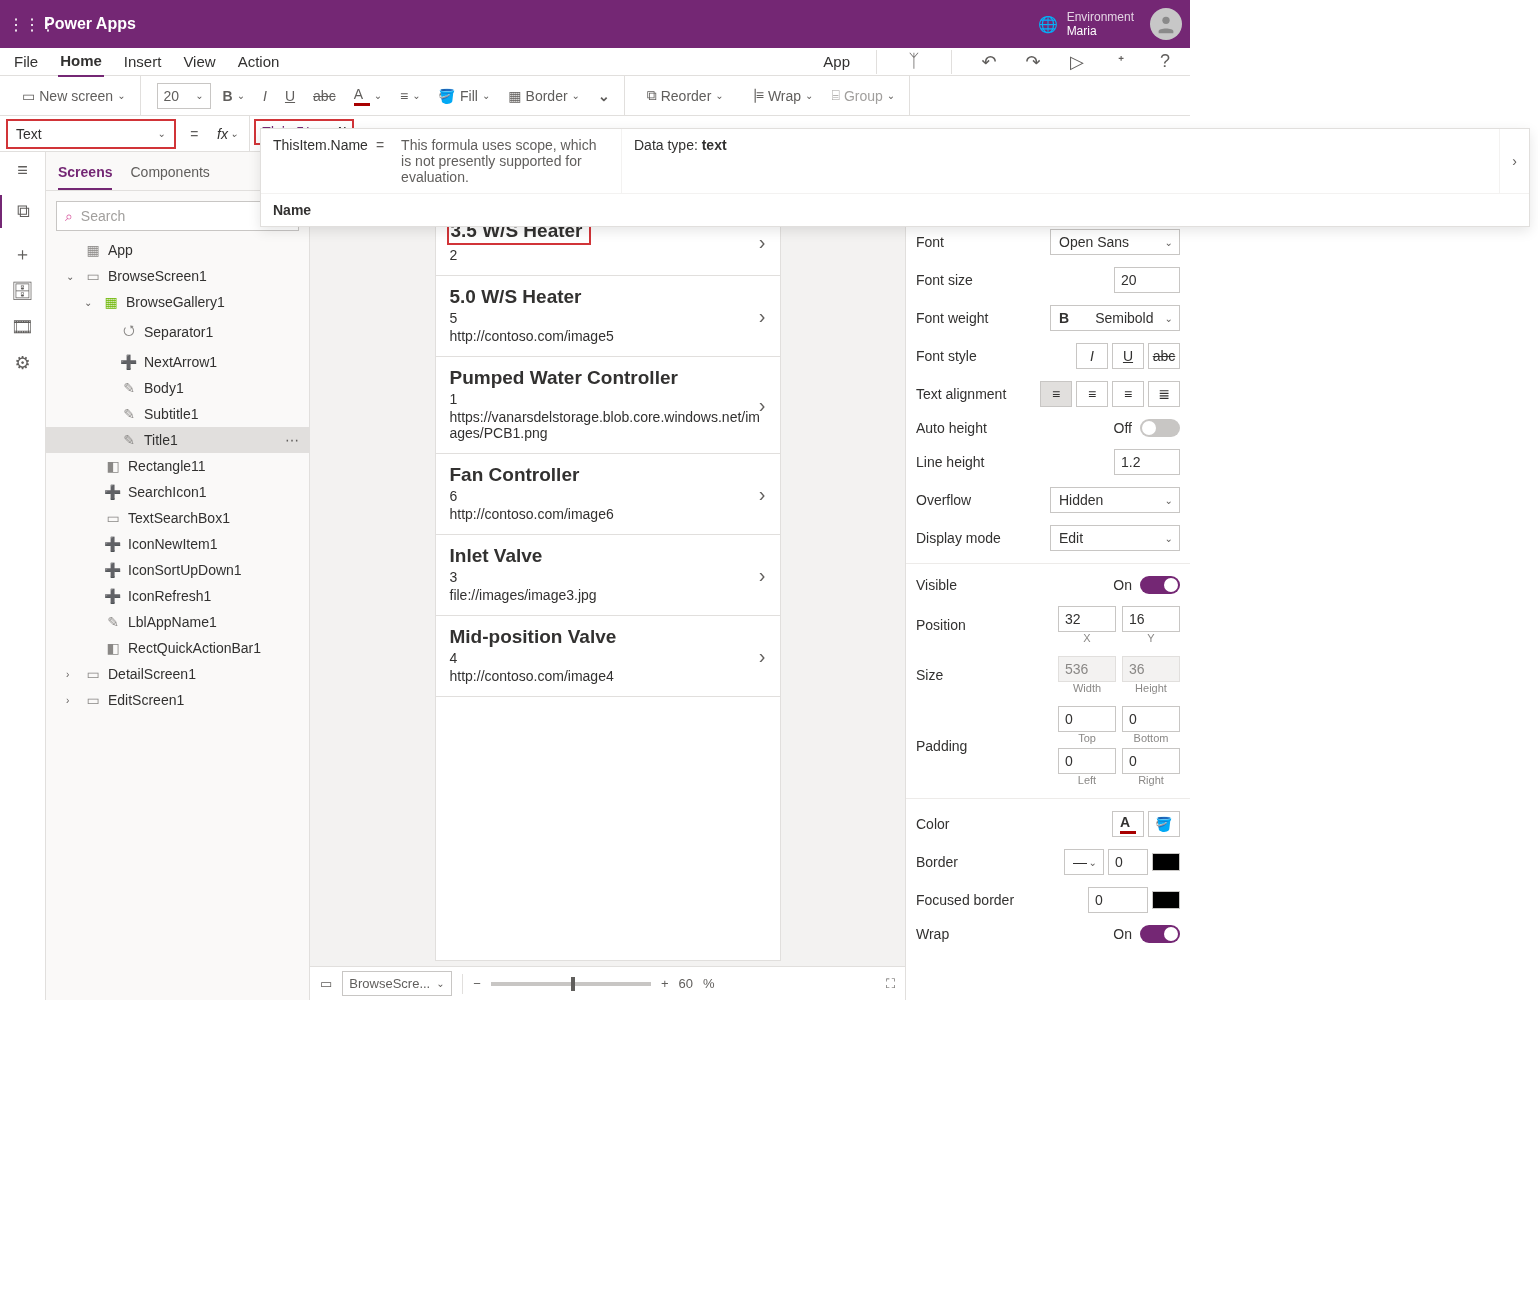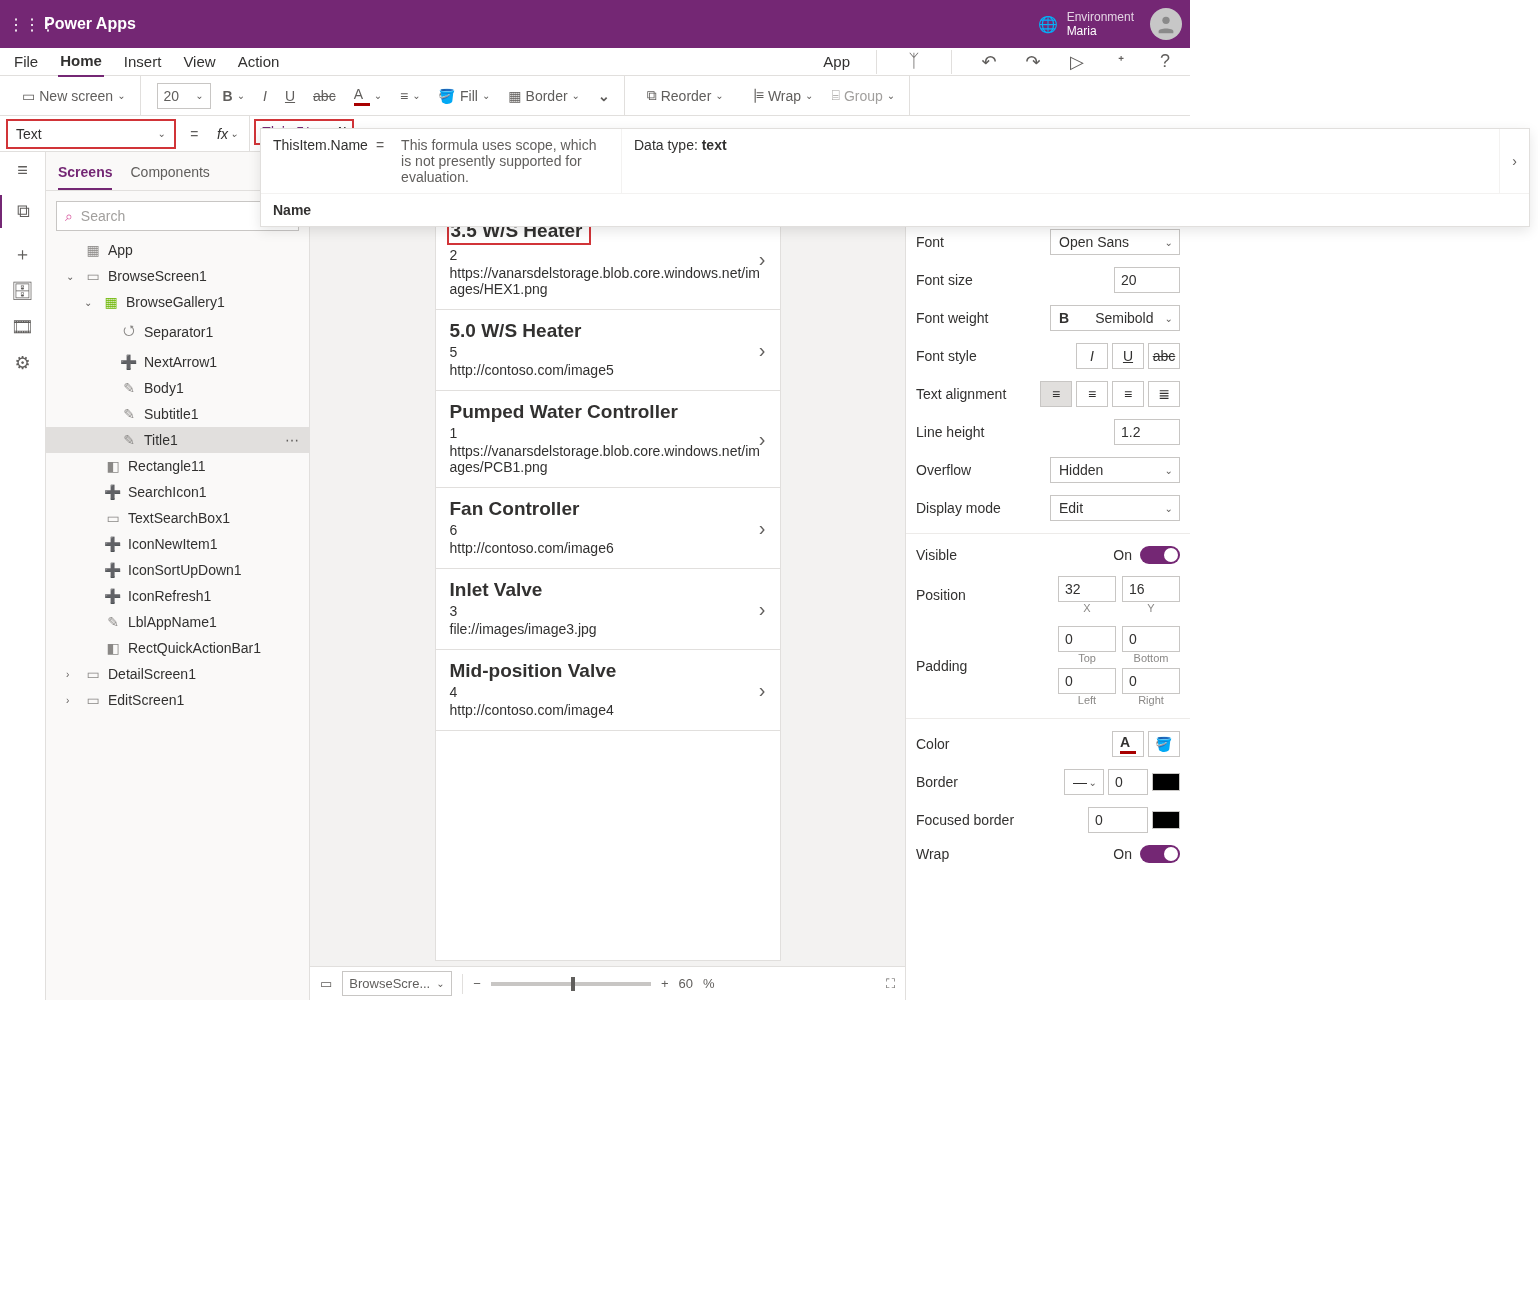--- a/index.html
+++ b/index.html
@@ -313,21 +313,20 @@
 
   <div class="canvas">
     <div class="phone">
       <div class="phone-search">
         <span>⌕</span>
         <span>Search items</span>
       </div>
       <div class="gitem first">
         <div class="title">3.5 W/S Heater</div>
         <div class="sub">2</div>
-        <div class="body">https://vanarsdelstorage.blob.core.windows.net/images/HEX1.png</div>
         <div class="arrow">›</div>
       </div>
       <div class="gitem">
         <div class="title">5.0 W/S Heater</div>
         <div class="sub">5</div>
         <div class="body">http://contoso.com/image5</div>
         <div class="arrow">›</div>
       </div>
       <div class="gitem">
         <div class="title">Pumped Water Controller</div>
@@ -424,20 +423,29 @@
     <div class="prow">
         <span class="lbl">Text alignment</span>
       <div class="btnrow">
         <div class="b sel">≡</div>
         <div class="b">≡</div>
         <div class="b">≡</div>
         <div class="b">≣</div>
       </div>
       </div>
 
+    <div class="prow">
+        <span class="lbl">Auto height</span>
+      <div style="display:flex;align-items:center;gap:8px">
+        <span>Off</span>
+        <div class="toggle">
+            <div class="knob"></div>
+          </div>
+      </div>
+      </div>
 
     <div class="prow">
         <span class="lbl">Line height</span>
       <div class="pinput" style="width:66px">
           <span>1.2</span>
         </div>
       </div>
 
     <div class="prow">
         <span class="lbl">Overflow</span>
@@ -478,20 +486,37 @@
               <span>16</span>
             </div>
         </div>
         <div class="twocol">
             <div class="subl" style="width:58px">X</div>
             <div class="subl" style="width:58px">Y</div>
           </div>
       </div>
       </div>
 
+    <div class="prow">
+        <span class="lbl">Size</span>
+      <div>
+        <div class="twocol">
+          <div class="pinput ro">
+              <span>536</span>
+            </div>
+          <div class="pinput ro">
+              <span>36</span>
+            </div>
+        </div>
+        <div class="twocol">
+            <div class="subl" style="width:58px">Width</div>
+            <div class="subl" style="width:58px">Height</div>
+          </div>
+      </div>
+      </div>
 
     <div class="prow">
         <span class="lbl">Padding</span>
       <div>
         <div class="twocol">
           <div class="pinput">
               <span>0</span>
             </div>
           <div class="pinput">
               <span>0</span>

